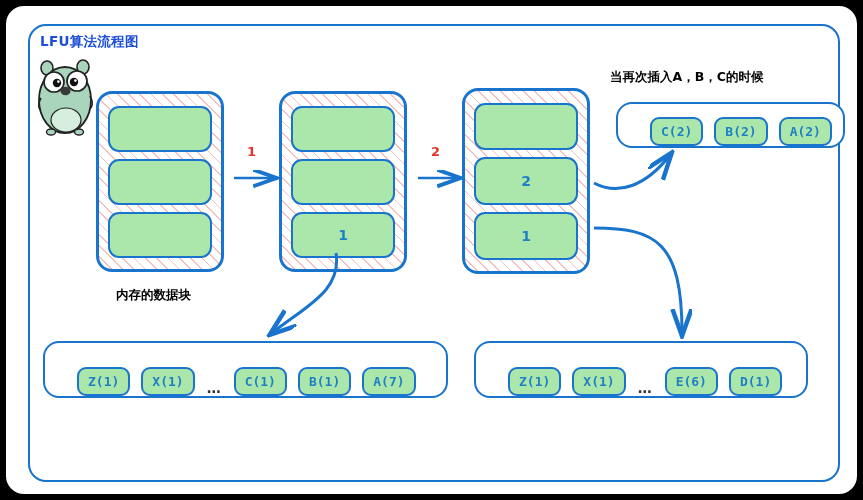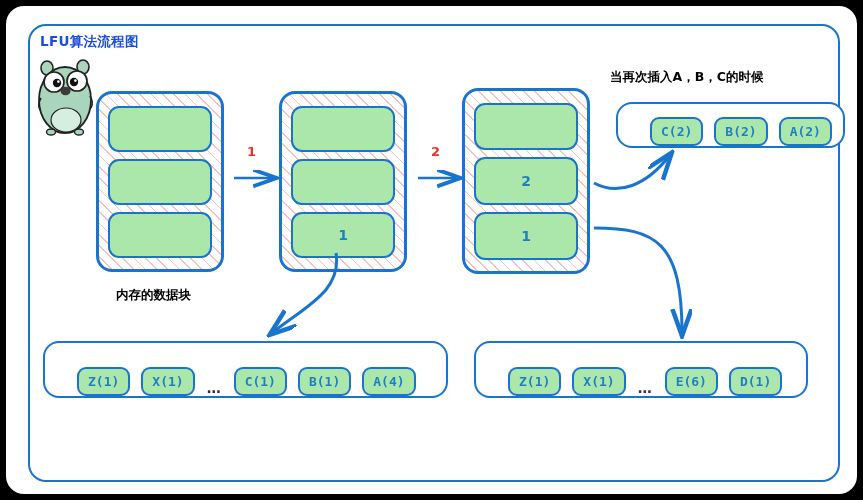--- a/index.html
+++ b/index.html
@@ -146,21 +146,21 @@
       <div class="node">B(2)</div>
       <div class="node">A(2)</div>
     </div>
 
     <div class="queue" style="left:37px;top:335px;width:405px;height:57px;">
       <div class="node">Z(1)</div>
       <div class="node">X(1)</div>
       <div class="ellipsis">…</div>
       <div class="node">C(1)</div>
       <div class="node">B(1)</div>
-      <div class="node">A(4)</div>
+      <div class="node">A(7)</div>
     </div>
 
 
     <div class="queue" style="left:468px;top:335px;width:334px;height:57px;">
       <div class="node">Z(1)</div>
       <div class="node">X(1)</div>
       <div class="ellipsis">…</div>
       <div class="node">E(6)</div>
       <div class="node">D(1)</div>
     </div>

